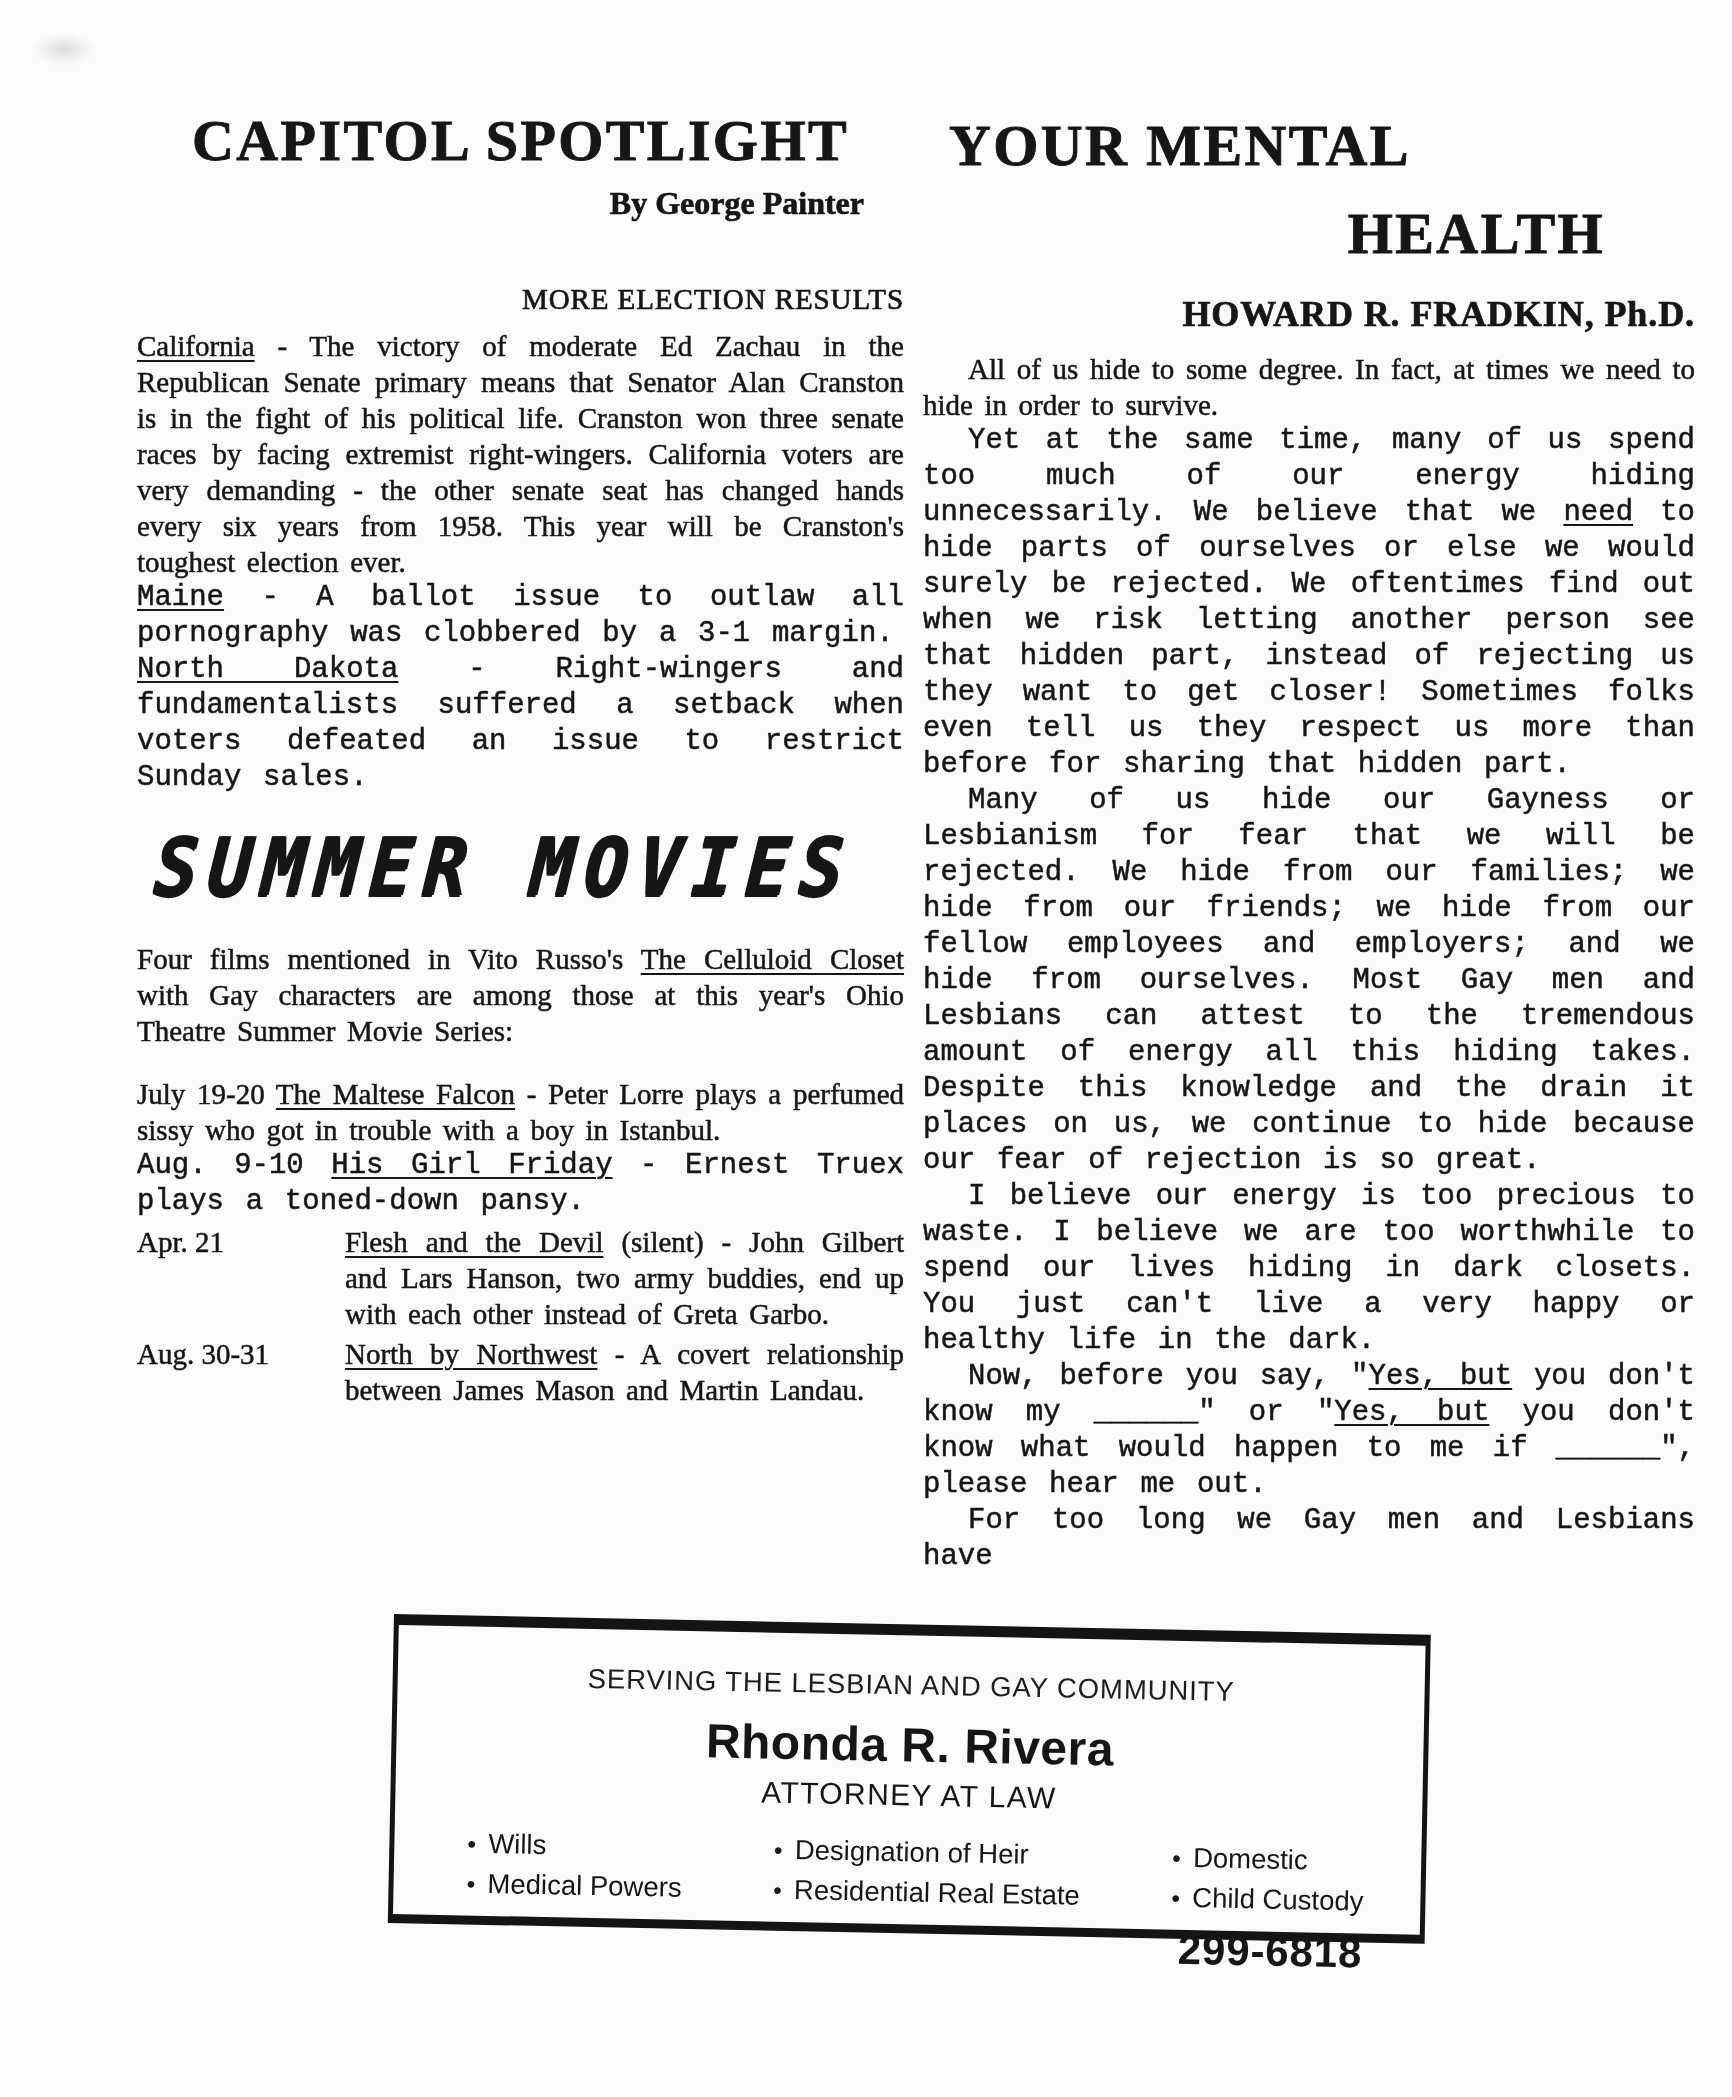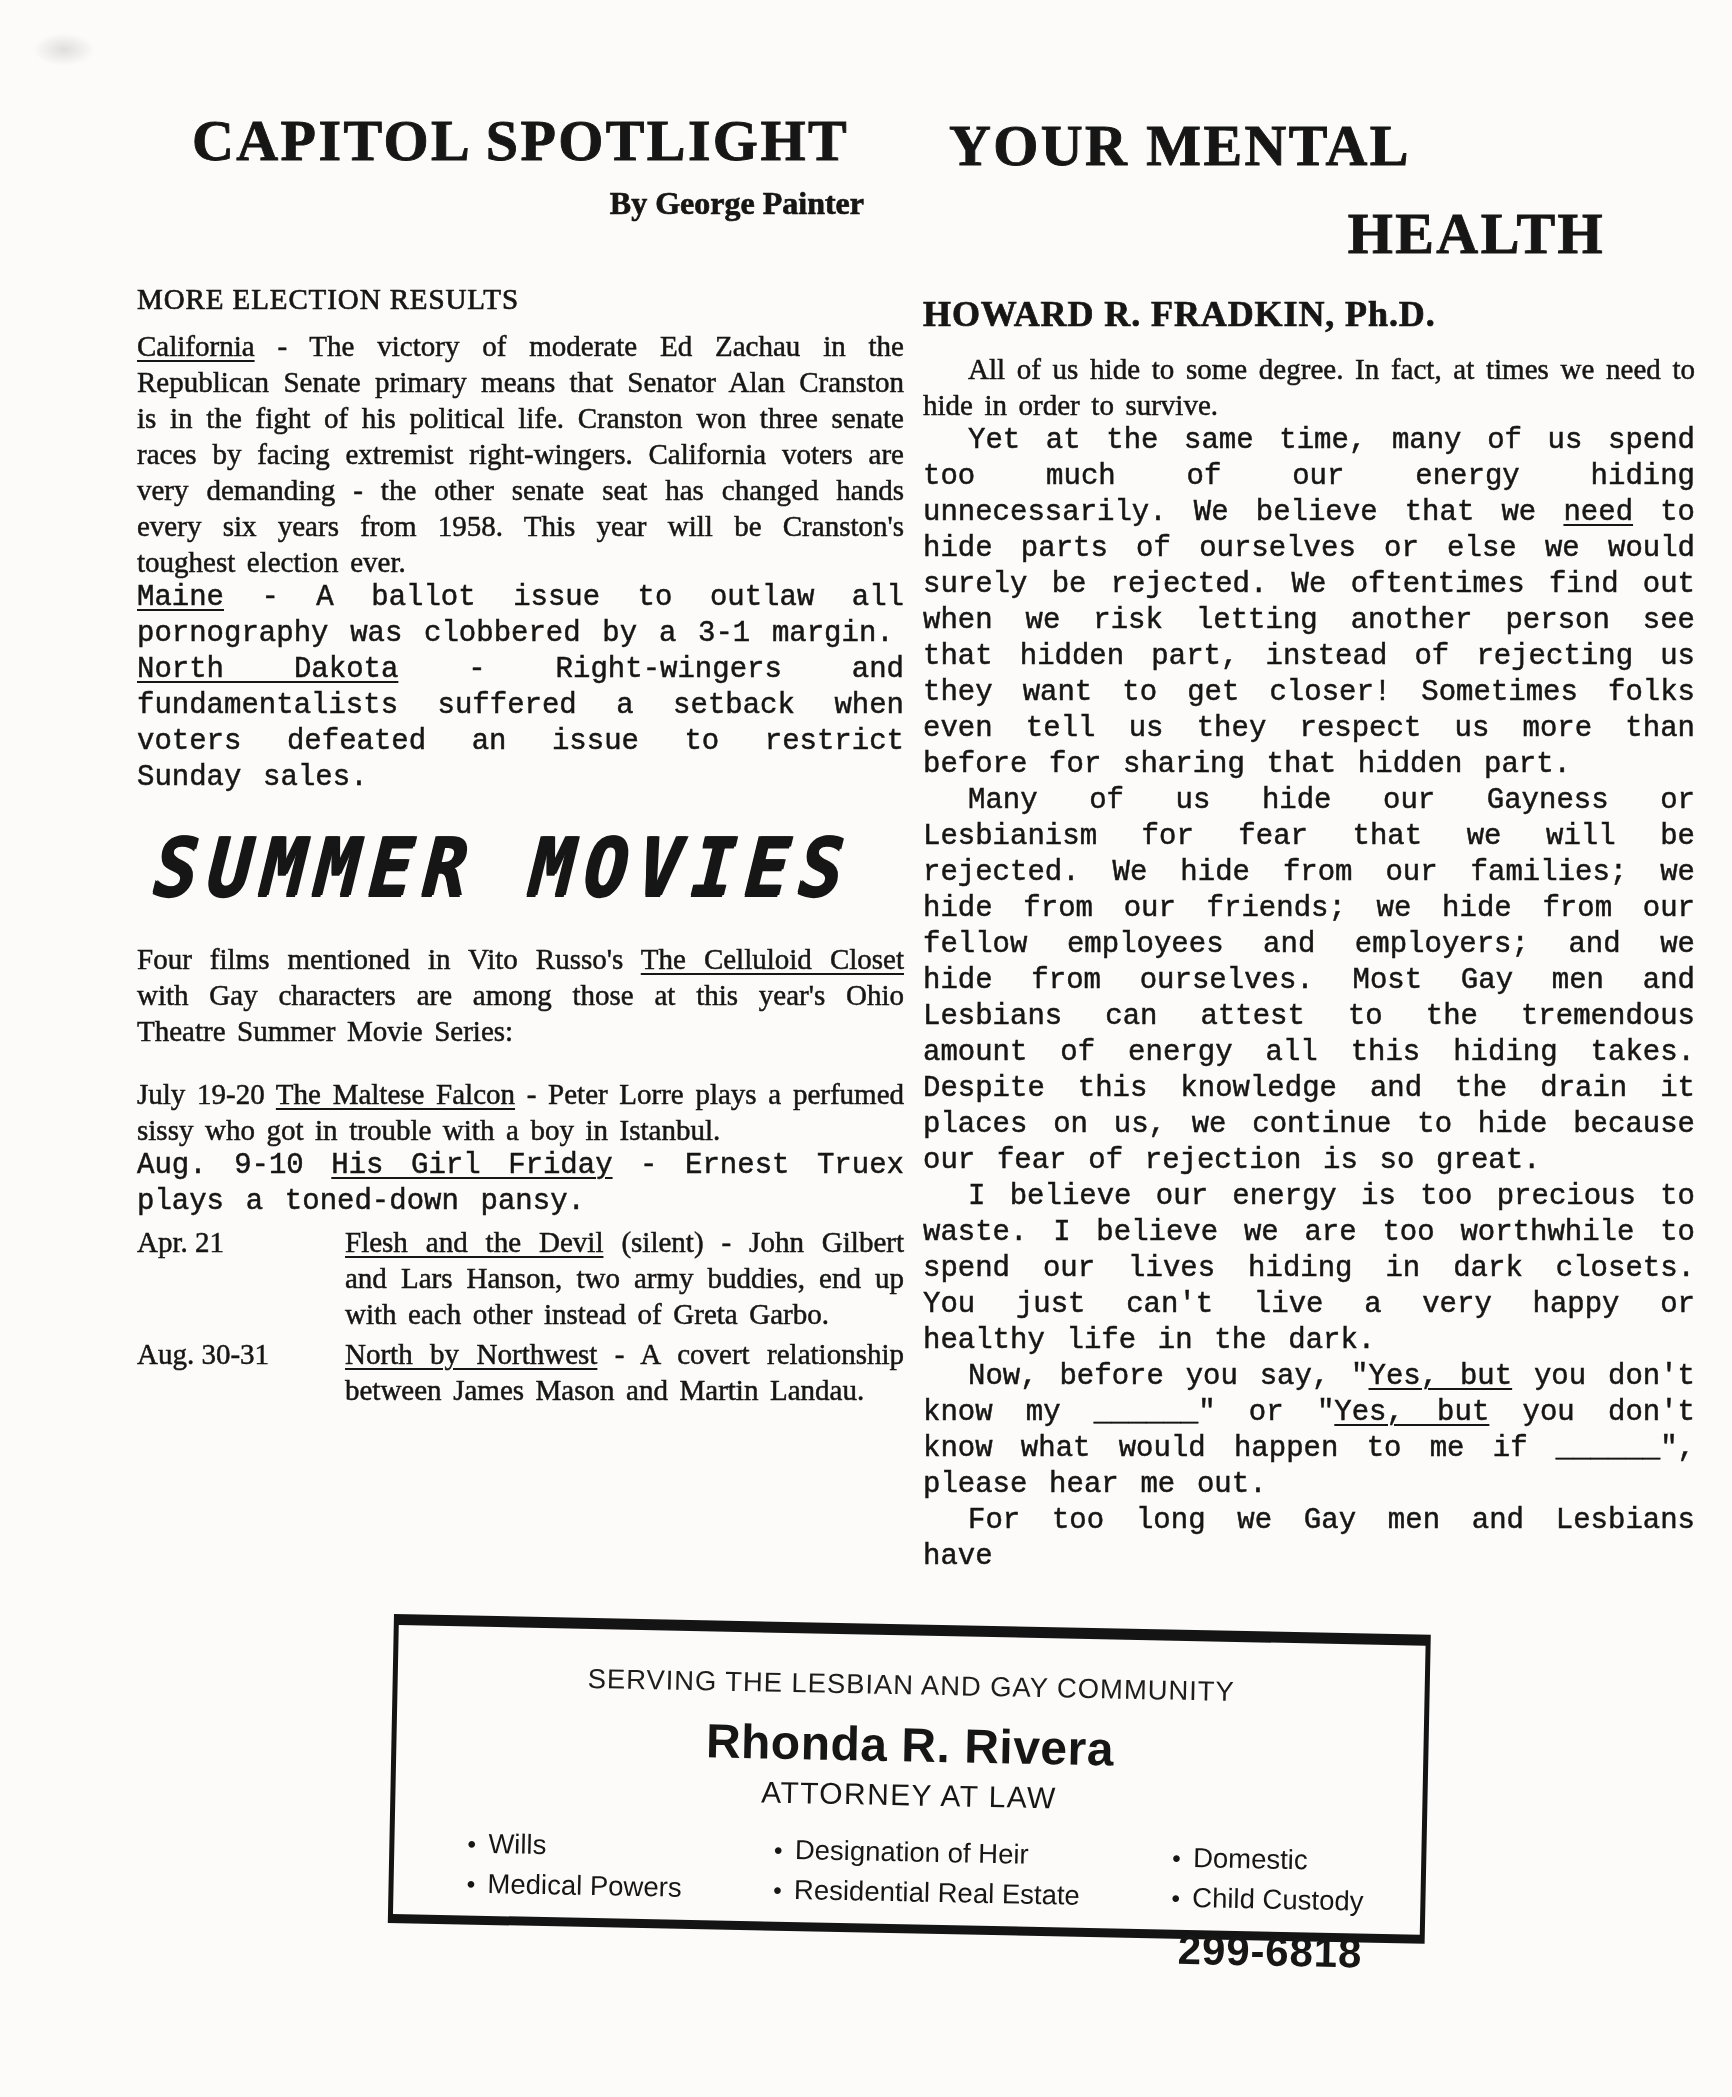--- a/index.html
+++ b/index.html
@@ -39,32 +39,32 @@
     font-weight: bold;
     font-size: 32px;
     text-align: right;
     padding-right: 40px;
     margin-top: 13.3px;
     -webkit-text-stroke: 0.7px currentColor;
   }
   .byline-right {
     font-weight: bold;
     font-size: 36px;
-    text-align: left;
+    text-align: right;
     letter-spacing: 0.9px;
     margin-top: 29px;
     margin-bottom: 16px;
     -webkit-text-stroke: 0.7px currentColor;
   }
 
   .section-heading {
     margin: 61px 0 12.3px 0;
     font-weight: normal;
     font-size: 29px;
-    text-align: left;
+    text-align: right;
     letter-spacing: 0.9px;
     -webkit-text-stroke: 0.7px currentColor;
   }
 
   .body-p {
     margin: 0;
     font-size: 29px;
     line-height: 36px;
     text-align: justify;
     word-spacing: 4.3px;

